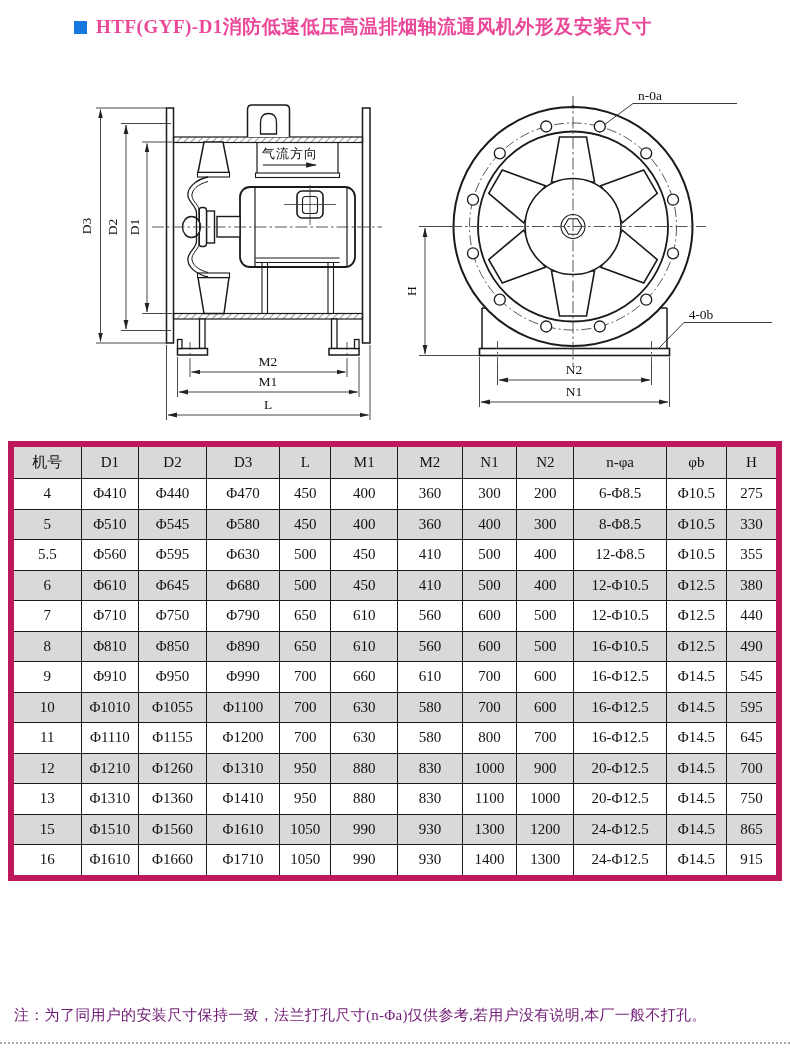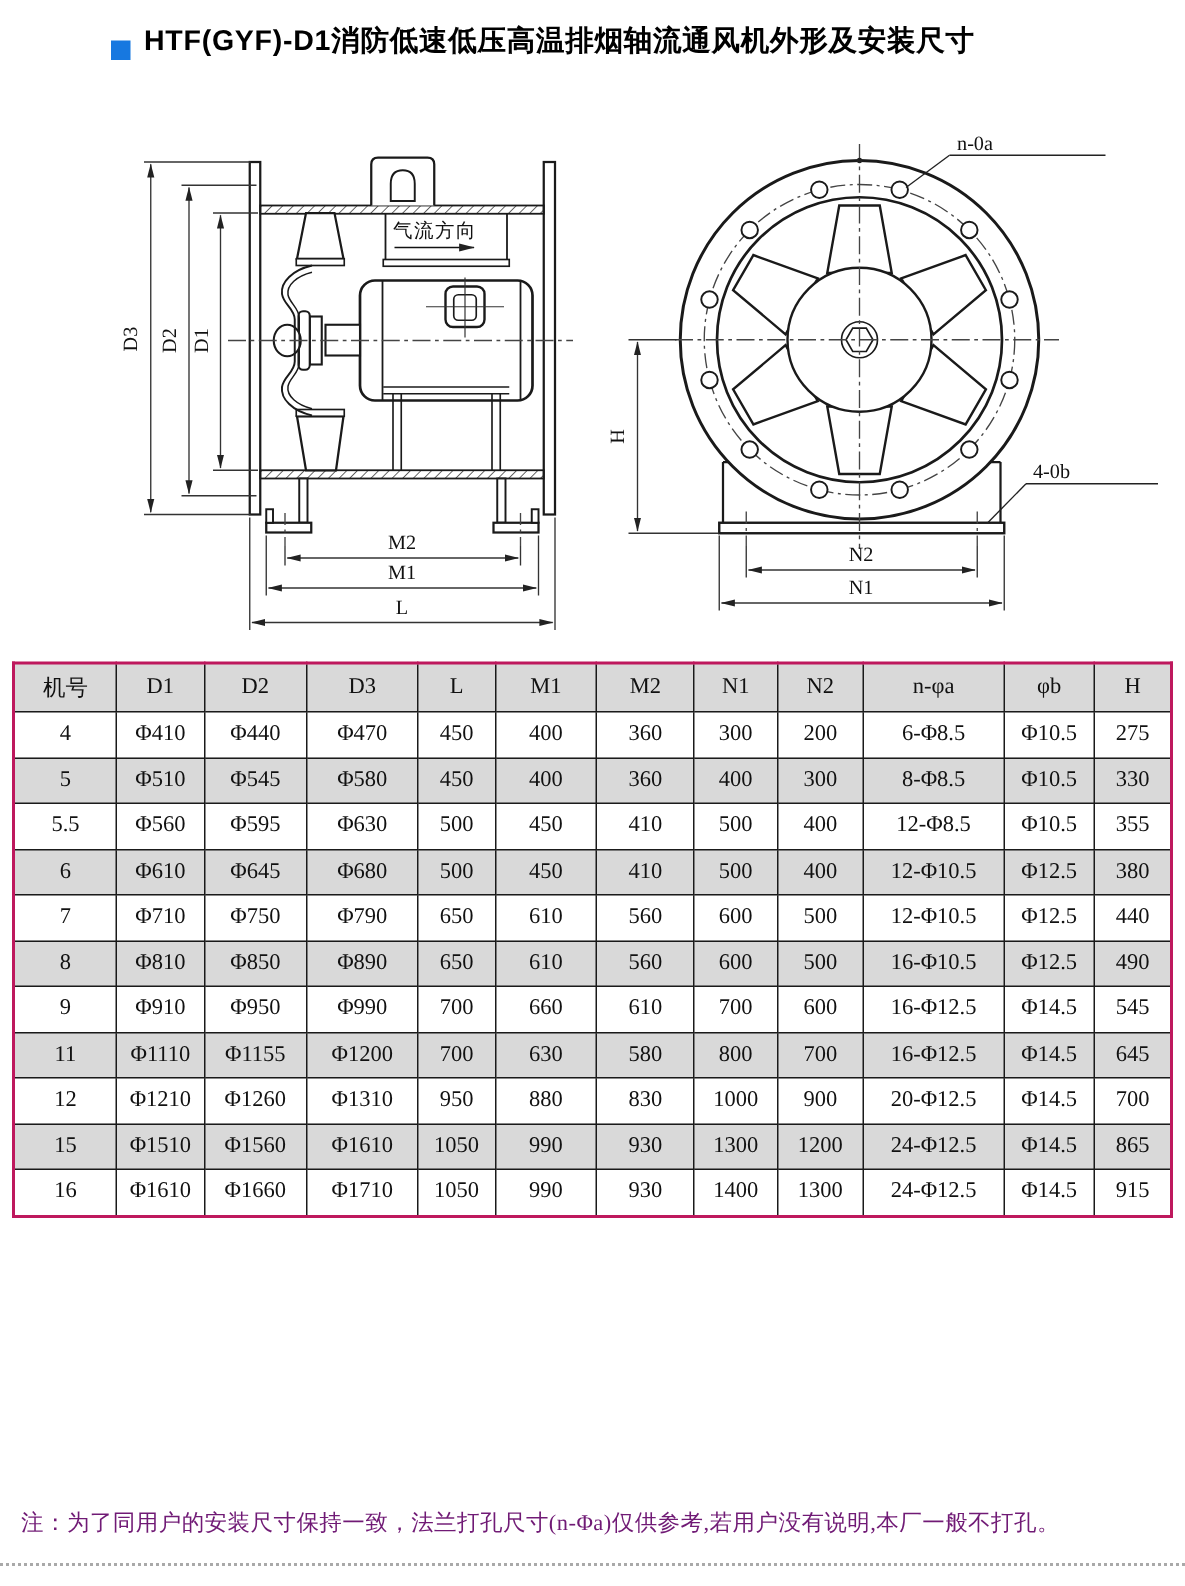--- a/index.html
+++ b/index.html
@@ -1,36 +1,36 @@
 <!DOCTYPE html>
 <html><head>
 <meta charset="utf-8">
 <style>
   html,body{margin:0;padding:0;}
   body{
     width:790px;height:1057px;position:relative;background:#ffffff;
     font-family:"Liberation Serif", serif;color:#111;overflow:hidden;
   }
   .title-bar{
-    position:absolute;top:14px;left:74px;display:flex;align-items:flex-end;gap:9px;
-    font-family:Liberation Sans, sans-serif;font-weight:bold;font-size:19px;color:#000000;
+    position:absolute;top:14px;left:74px;display:flex;align-items:center;gap:9px;
+    font-family:Liberation Serif, serif;font-weight:bold;font-size:19px;color:#ec4899;
     letter-spacing:.5px;white-space:nowrap;
   }
   .title-bullet{width:13px;height:13px;display:inline-block;background:#1778e0;flex:0 0 auto;}
   .drawing-wrap{position:absolute;top:70px;left:0;width:790px;height:365px;}
   svg text{font-family:"Liberation Serif", serif;fill:#111;stroke:none;}
   .dl{font-size:13.5px;}
   .cjk{font-size:13px;letter-spacing:1px;}
   
   .spec-table{
     position:absolute;top:441px;left:8px;width:774px;border-collapse:collapse;
     font-size:15px;text-align:center;table-layout:fixed;
   }
   .spec-table th,.spec-table td{border:1px solid #1a1a1a;padding:0;font-weight:normal;}
-  .spec-table{border:2px solid #be185d;}
+  .spec-table{border:6px solid #be185d;}
   .spec-table th{height:31px;background:#d9d9d9;}
   .spec-table td{height:29.5px;background:#fff;}
   .spec-table tbody tr:nth-child(even) td{background:#d9d9d9;}
   .spec-table th:nth-child(1){width:8.8%}
   .spec-table th:nth-child(2){width:7.5%}
   .spec-table th:nth-child(3){width:8.8%}
   .spec-table th:nth-child(4){width:9.6%}
   .spec-table th:nth-child(5){width:6.6%}
   .spec-table th:nth-child(6){width:8.7%}
   .spec-table th:nth-child(7){width:8.4%}
@@ -353,20 +353,34 @@
         <td>700</td>
         <td>660</td>
         <td>610</td>
         <td>700</td>
         <td>600</td>
         <td>16-Φ12.5</td>
         <td>Φ14.5</td>
         <td>545</td>
       </tr>
       <tr>
+        <td>10</td>
+        <td>Φ1010</td>
+        <td>Φ1055</td>
+        <td>Φ1100</td>
+        <td>700</td>
+        <td>630</td>
+        <td>580</td>
+        <td>700</td>
+        <td>600</td>
+        <td>16-Φ12.5</td>
+        <td>Φ14.5</td>
+        <td>595</td>
+      </tr>
+      <tr>
         <td>11</td>
         <td>Φ1110</td>
         <td>Φ1155</td>
         <td>Φ1200</td>
         <td>700</td>
         <td>630</td>
         <td>580</td>
         <td>800</td>
         <td>700</td>
         <td>16-Φ12.5</td>
@@ -381,20 +395,34 @@
         <td>950</td>
         <td>880</td>
         <td>830</td>
         <td>1000</td>
         <td>900</td>
         <td>20-Φ12.5</td>
         <td>Φ14.5</td>
         <td>700</td>
       </tr>
       <tr>
+        <td>13</td>
+        <td>Φ1310</td>
+        <td>Φ1360</td>
+        <td>Φ1410</td>
+        <td>950</td>
+        <td>880</td>
+        <td>830</td>
+        <td>1100</td>
+        <td>1000</td>
+        <td>20-Φ12.5</td>
+        <td>Φ14.5</td>
+        <td>750</td>
+      </tr>
+      <tr>
         <td>15</td>
         <td>Φ1510</td>
         <td>Φ1560</td>
         <td>Φ1610</td>
         <td>1050</td>
         <td>990</td>
         <td>930</td>
         <td>1300</td>
         <td>1200</td>
         <td>24-Φ12.5</td>

